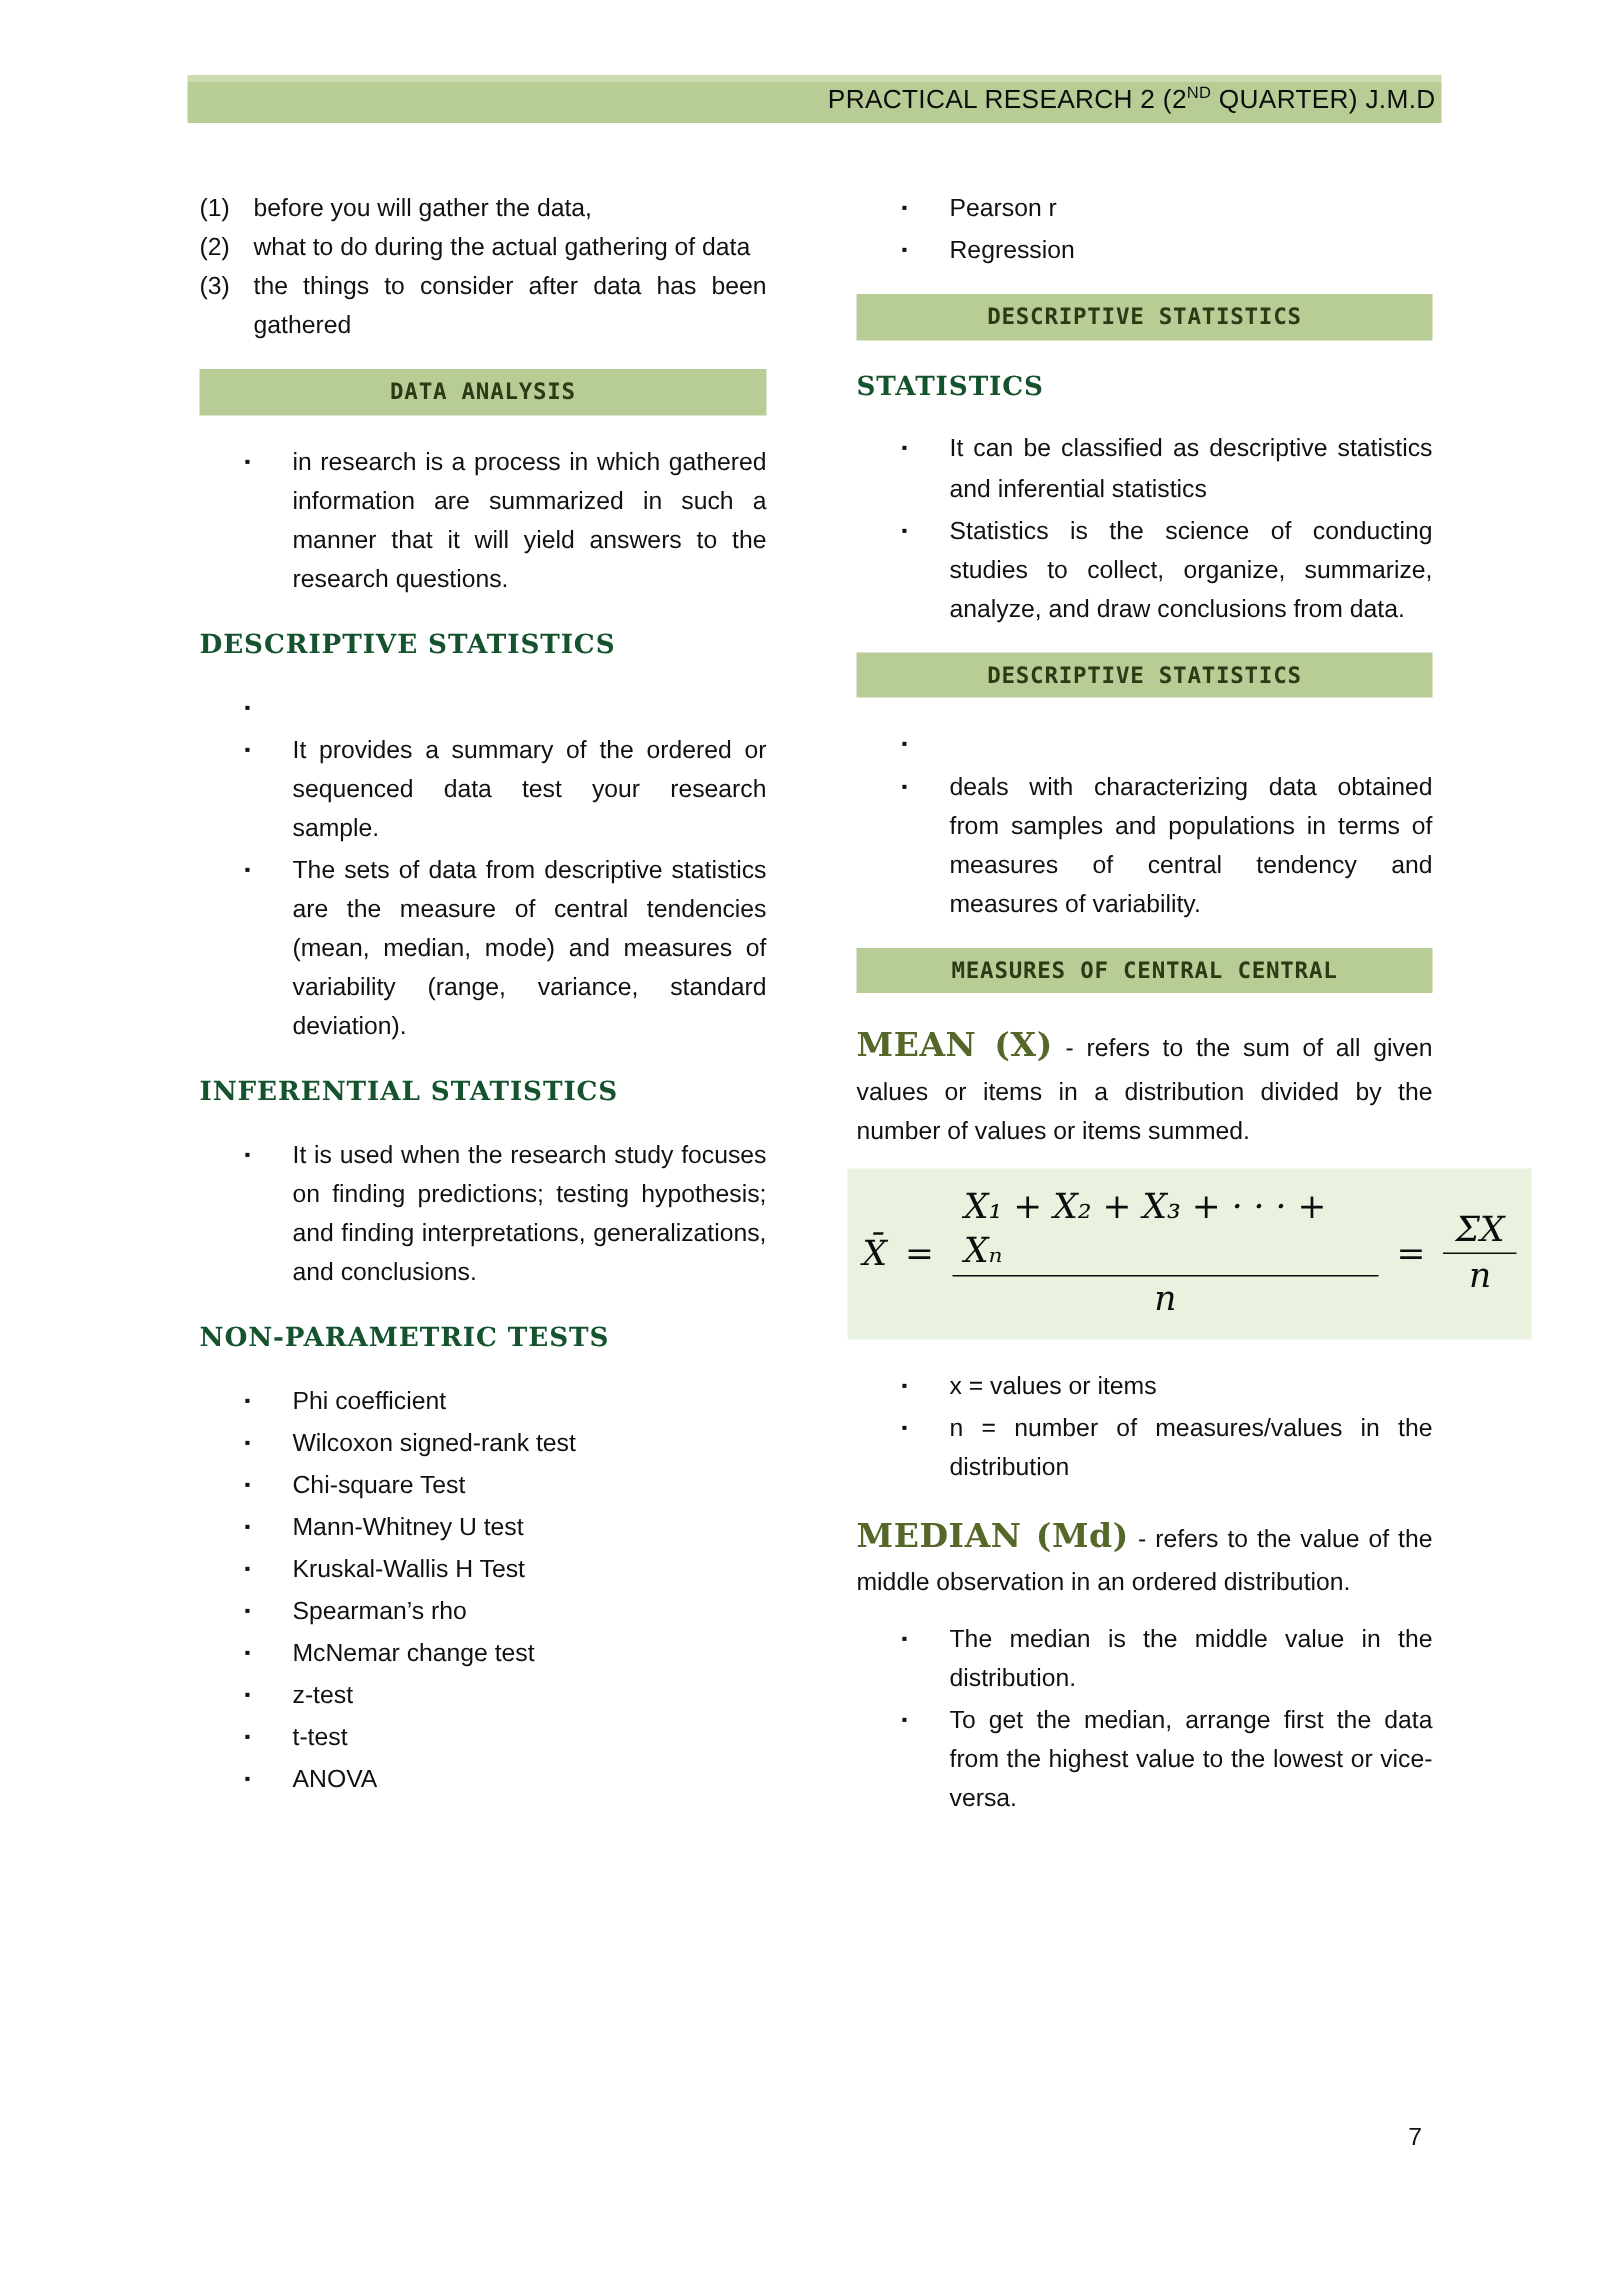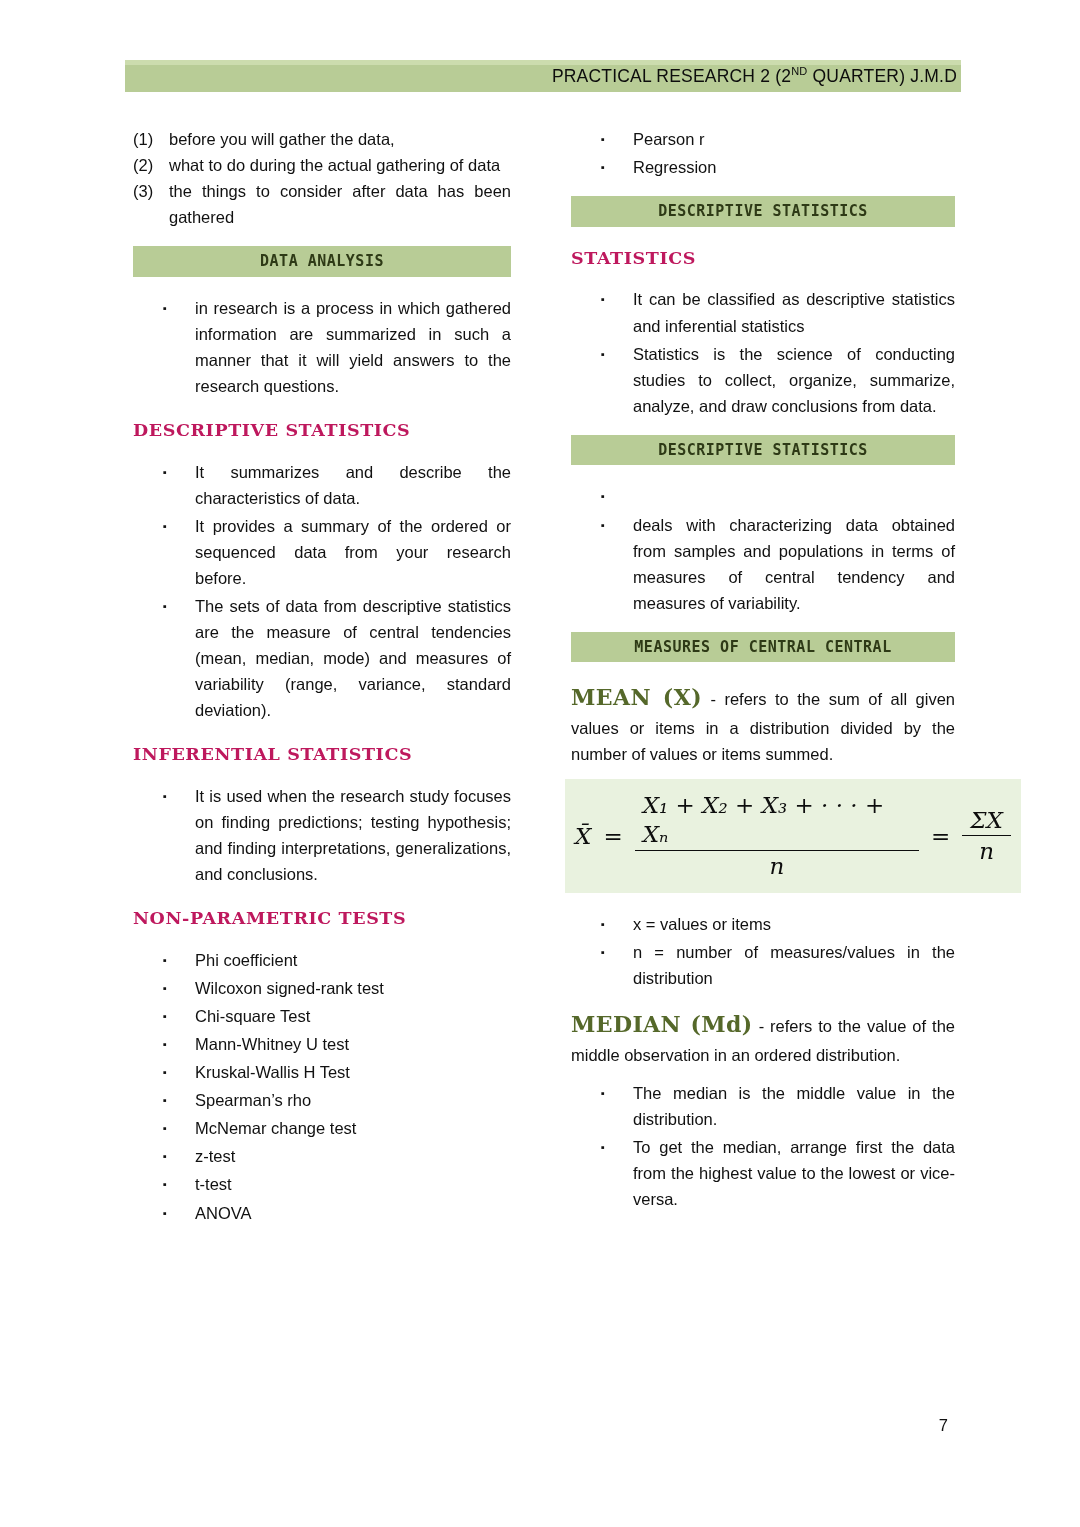--- a/index.html
+++ b/index.html
@@ -10,21 +10,21 @@
     height: 1527px;
     background: #ffffff;
     font-family: "Liberation Sans", sans-serif;
     font-size: 16.5px;
     color: #111111;
     overflow: hidden;
   }
   .header-bar {
     position: absolute;
     left: 125px;
-    top: 60px;
+    top: 50px;
     width: 836px;
     height: 32px;
     background: linear-gradient(#ccdcae 0 5px, #b8cc96 5px);
     display: flex;
     align-items: center;
     justify-content: flex-end;
     padding-right: 4px;
   }
   .header-title { font-size: 17.5px; color: #0d0d0d; letter-spacing: 0.2px; }
   .header-title sup { font-size: 11px; }
@@ -49,21 +49,21 @@
     font-size: 15px;
     color: #2e3a16;
     letter-spacing: 0.5px;
     padding: 4px 0 3px;
     margin: 16px 0 18px;
   }
   .display-heading {
     font-family: "DejaVu Serif", serif;
     font-weight: bold;
     font-size: 17.5px;
-    color: #be185d;
+    color: #14532d;
     letter-spacing: 0.6px;
     margin: 18px 0 14px;
   }
   .bullet { display: flex; padding-left: 30px; margin-bottom: 2px; }
   .bullet .marker { flex: none; width: 32px; }
   .bullet .marker::before { content: "▪"; font-size: 11px; position: relative; top: -2px; }
   .bullet .btext { flex: 1; text-align: justify; }
   .para { text-align: justify; margin: 16px 0 12px; }
   .lead {
     font-family: "DejaVu Serif", serif;
@@ -132,25 +132,24 @@
           <span class="marker"></span>
           <span class="btext">in research is a process in which gathered information are summarized in such a manner that it will yield answers to the research questions.</span>
         </div>
       </div>
 
       <div class="display-heading">DESCRIPTIVE STATISTICS</div>
 
       <div>
         <div class="bullet">
           <span class="marker"></span>
-          <span class="btext">It summarizes and describe the characteristics of data.</span>
-        </div>
-        <div class="bullet">
-          <span class="marker"></span>
-          <span class="btext">It provides a summary of the ordered or sequenced data from your research before.</span>
+        </div>
+        <div class="bullet">
+          <span class="marker"></span>
+          <span class="btext">It provides a summary of the ordered or sequenced data test your research sample.</span>
         </div>
         <div class="bullet">
           <span class="marker"></span>
           <span class="btext">The sets of data from descriptive statistics are the measure of central tendencies (mean, median, mode) and measures of variability (range, variance, standard deviation).</span>
         </div>
       </div>
 
       <div class="display-heading">INFERENTIAL STATISTICS</div>
 
       <div>

